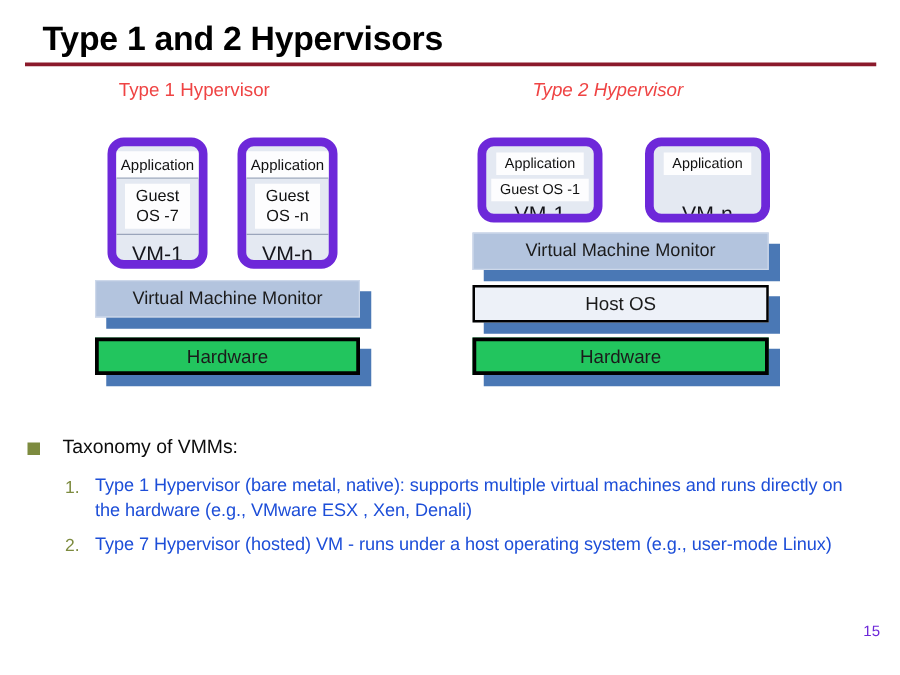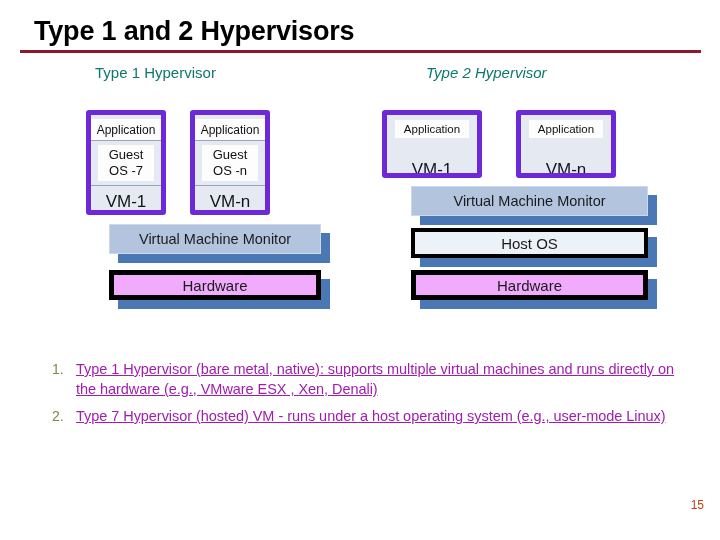--- a/index.html
+++ b/index.html
@@ -33,64 +33,64 @@
     width: 681px;
     height: 3px;
     background: #8B1A2B;
   }
 
   
   .col-heading {
     position: absolute;
     top: 64px;
     font-size: 15px;
-    color: #0f766e;
+    color: #ef4444;
     white-space: nowrap;
   }
   #heading-type1 { left: 95px; }
   #heading-type2 { left: 426px; font-style: italic; }
 
   .vm-box {
     position: absolute;
     background: #E4E9F2;
-    border: 5px solid #6d28d9;
-    border-radius: 3px;
+    border: 7px solid #6d28d9;
+    border-radius: 13px;
     box-sizing: border-box;
     overflow: hidden;
   }
   .vm-inner-white {
     position: absolute;
     left: 0; right: 0;
     background: #FDFDFE;
     box-sizing: border-box;
     text-align: center;
     color: #111111;
   }
 
-  .bar-wrap { position: absolute; margin-left: 33px; }
+  .bar-wrap { position: absolute; }
   .bar-shadow {
     position: absolute;
     left: 9px;
     top: 9px;
     right: -9px;
     bottom: -9px;
     background: #4A78B5;
   }
   .bar-face {
     position: absolute;
     left: 0; top: 0; right: 0; bottom: 0;
     display: flex;
     align-items: center;
     justify-content: center;
     color: #1b1b1b;
     box-sizing: border-box;
   }
   .bar-vmm   { background: #B3C4DE; border: 1px solid #cdd8ea; }
-  .bar-host  { background: #EDF1F8; border: 4px solid #000000; text-align: center; }
-  .bar-hw    { background: #f0abfc; border: 5px solid #000000; }
+  .bar-host  { background: #EDF1F8; border: 2px solid #000000; text-align: center; }
+  .bar-hw    { background: #22c55e; border: 3px solid #000000; }
 
   
   #t1-vm1 { left: 86px;  top: 110px; width: 80px;  height: 105px; }
   #t1-vmn { left: 190px; top: 110px; width: 80px;  height: 105px; }
   .t1-app  { top: 4px;  height: 22px; line-height: 22px; font-size: 12px;
              border-bottom: 1px solid #9aa5bb; }
   .t1-guest{ top: 30px; left: 7px; right: 7px; height: 36px; font-size: 13px;
              padding-top: 2px; line-height: 16px; }
   .t1-vmlabel { position: absolute; left: 0; right: 0; top: 70px; height: 32px;
                 border-top: 1px solid #9aa5bb; text-align: center;
@@ -129,29 +129,28 @@
   }
   .lead-text { font-size: 15.5px; color: #0d0d0d; line-height: 20px; }
 
   .num-list { margin-top: 11px; padding-left: 30px; }
   .num-item { display: flex; align-items: flex-start; margin-bottom: 7px; }
   .num-marker {
     color: #7D8B3F; font-size: 14px; line-height: 20px;
     width: 24px; flex: 0 0 auto;
   }
   .num-text {
-    font-size: 14.5px; color: #a21caf; line-height: 20px;
+    font-size: 14.5px; color: #1d4ed8; line-height: 20px;
     letter-spacing: -0.05px;
-    text-decoration: underline;
   }
 
   
   #page-number {
     position: absolute; right: 16px; bottom: 28px;
-    font-size: 12px; color: #c2410c;
+    font-size: 12px; color: #6d28d9;
   }
 </style>
 </head>
 <body>
 
 <div id="slide-title">Type 1 and 2 Hypervisors</div>
 <div id="title-rule"></div>
 
 <div id="heading-type1" class="col-heading">Type 1 Hypervisor</div>
 <div id="heading-type2" class="col-heading">Type 2 Hypervisor</div>
@@ -179,20 +178,21 @@
   <div class="bar-face bar-vmm">Virtual Machine Monitor</div>
 </div>
 
 <div id="t1-bar-hw" class="bar-wrap">
   <div class="bar-shadow"></div>
   <div class="bar-face bar-hw">Hardware</div>
 </div>
 
 <div id="t2-vm1" class="vm-box">
   <div class="vm-inner-white t2-app">Application</div>
+  <div class="vm-inner-white t2-guest">Guest OS -1</div>
   <div class="t2-vmlabel">VM-1</div>
 </div>
 
 <div id="t2-vmn" class="vm-box">
   <div class="vm-inner-white t2-app">Application</div>
   <div class="t2-vmlabel">VM-n</div>
 </div>
 
 <div id="t2-bar-vmm" class="bar-wrap">
   <div class="bar-shadow"></div>
@@ -204,20 +204,24 @@
   <div class="bar-face bar-host">Host OS</div>
 </div>
 
 <div id="t2-bar-hw" class="bar-wrap">
   <div class="bar-shadow"></div>
   <div class="bar-face bar-hw">Hardware</div>
 </div>
 
 <div id="bullet-block">
 
+  <div class="lead-row">
+    <div class="lead-marker"></div>
+    <div class="lead-text">Taxonomy of VMMs:</div>
+  </div>
 
   <div class="num-list">
     <div class="num-item">
       <div class="num-marker">1.</div>
       <div class="num-text">Type 1 Hypervisor (bare metal, native): supports multiple virtual machines and runs directly on the hardware (e.g., VMware ESX , Xen, Denali)</div>
     </div>
     <div class="num-item">
       <div class="num-marker">2.</div>
       <div class="num-text">Type 7 Hypervisor (hosted) VM - runs under a host operating system (e.g., user-mode Linux)</div>
     </div>

